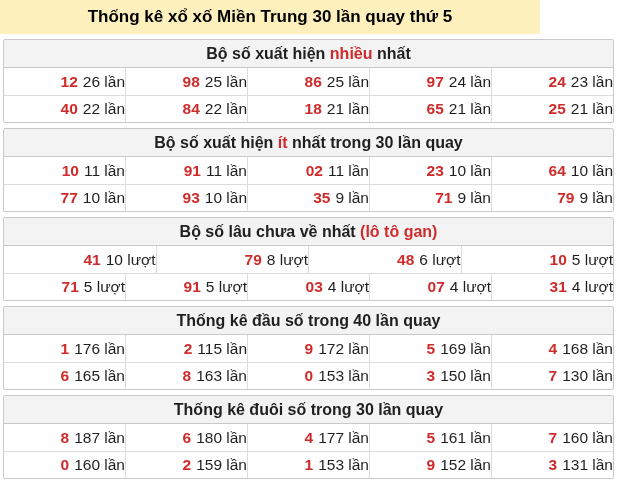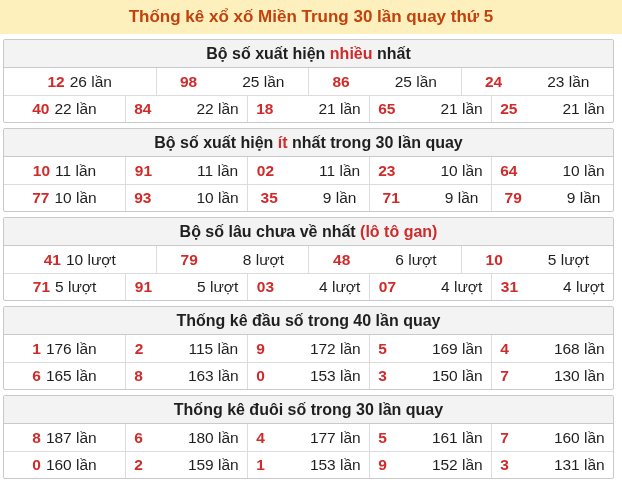--- a/index.html
+++ b/index.html
@@ -11,44 +11,44 @@
     --text:#1f1f1f;
   }
   *{box-sizing:border-box;}
   html,body{margin:0;padding:0;}
   body{
     width:622px;height:488px;overflow:hidden;
     background:#ffffff;color:var(--text);
     font-family:"Liberation Sans", sans-serif;
   }
   .banner{
-    width:622px;height:34px;background:var(--banner-bg);
+    width:540px;height:34px;background:var(--banner-bg);
     display:flex;align-items:center;justify-content:center;
-    font-weight:bold;font-size:17px;color:#c2410c;
+    font-weight:bold;font-size:17px;color:#000000;
   }
   .section{
     margin:5px 8px 0 3px;
     border:1px solid var(--box-border);
     border-radius:2px;
     background:#ffffff;
   }
   .section-header{
     height:28px;background:var(--header-bg);
     border-bottom:1px solid var(--box-border);
     display:flex;align-items:center;justify-content:center;
     font-weight:bold;font-size:16px;white-space:pre;
   }
   .red{color:var(--accent-red);}
   .row{display:flex;height:27px;}
   .row + .row{border-top:1px solid var(--cell-border);}
   .cell{
-    flex:1 1 0;display:flex;align-items:center;justify-content:center;
+    flex:1 1 0;display:flex;align-items:center;justify-content:flex-end;
     font-size:15.5px;white-space:nowrap;
   }
-  .cell + .cell{border-left:1px solid var(--cell-border);gap:40px;}
+  .cell + .cell{border-left:1px solid var(--cell-border);}
   .num{color:var(--accent-red);font-weight:bold;margin-right:5px;}
   .count{color:var(--text);}
 </style>
 </head>
 <body>
 
 <div class="banner">
   <span>Thống kê xổ xố Miền Trung 30 lần quay thứ 5</span>
 </div>
 
@@ -62,20 +62,24 @@
         </div>
         <div class="cell">
           <span class="num">98</span>
           <span class="count">25 lần</span>
         </div>
         <div class="cell">
           <span class="num">86</span>
           <span class="count">25 lần</span>
         </div>
         <div class="cell">
+          <span class="num">97</span>
+          <span class="count">24 lần</span>
+        </div>
+        <div class="cell">
           <span class="num">24</span>
           <span class="count">23 lần</span>
         </div>
       </div>
       <div class="row">
         <div class="cell">
           <span class="num">40</span>
           <span class="count">22 lần</span>
         </div>
         <div class="cell">

